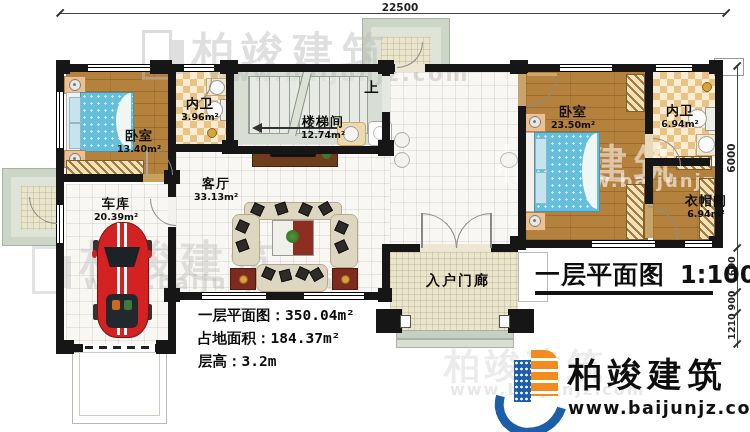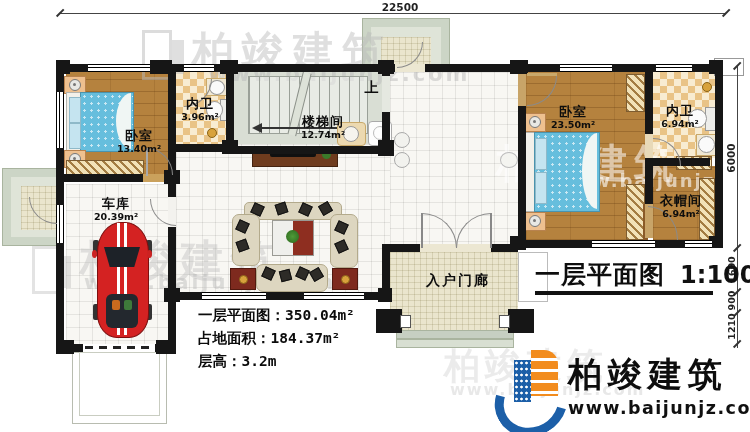--- a/index.html
+++ b/index.html
@@ -267,33 +267,37 @@
     <span class="ar">13.40m²</span>
   </div>
   <div class="lbl" style="left:170px;top:96px;width:60px;">
     <span class="nm">内卫</span>
     <span class="ar">3.96m²</span>
   </div>
   <div class="lbl" style="left:283px;top:114px;width:80px;">
     <span class="nm">楼梯间</span>
     <span class="ar">12.74m²</span>
   </div>
+  <div class="lbl" style="left:176px;top:176px;width:80px;">
+    <span class="nm">客厅</span>
+    <span class="ar">33.13m²</span>
+  </div>
   <div class="lbl" style="left:76px;top:196px;width:80px;">
     <span class="nm">车库</span>
     <span class="ar">20.39m²</span>
   </div>
   <div class="lbl" style="left:533px;top:104px;width:80px;">
     <span class="nm">卧室</span>
     <span class="ar">23.50m²</span>
   </div>
   <div class="lbl" style="left:645px;top:103px;width:70px;">
     <span class="nm">内卫</span>
     <span class="ar">6.94m²</span>
   </div>
-  <div class="lbl" style="left:640px;top:193px;width:82px;">
+  <div class="lbl" style="left:665px;top:193px;width:82px;">
     <span class="nm">衣帽间</span>
     <span class="ar">6.94m²</span>
   </div>
   <div class="lbl" style="left:408px;top:273px;width:100px;">
     <span class="nm" style="font-size:14px;letter-spacing:2px;">入户门廊</span>
   </div>
   <div class="lbl" style="left:362px;top:80px;width:20px;">
     <span class="nm" style="font-size:14px;">上</span>
   </div>
 

